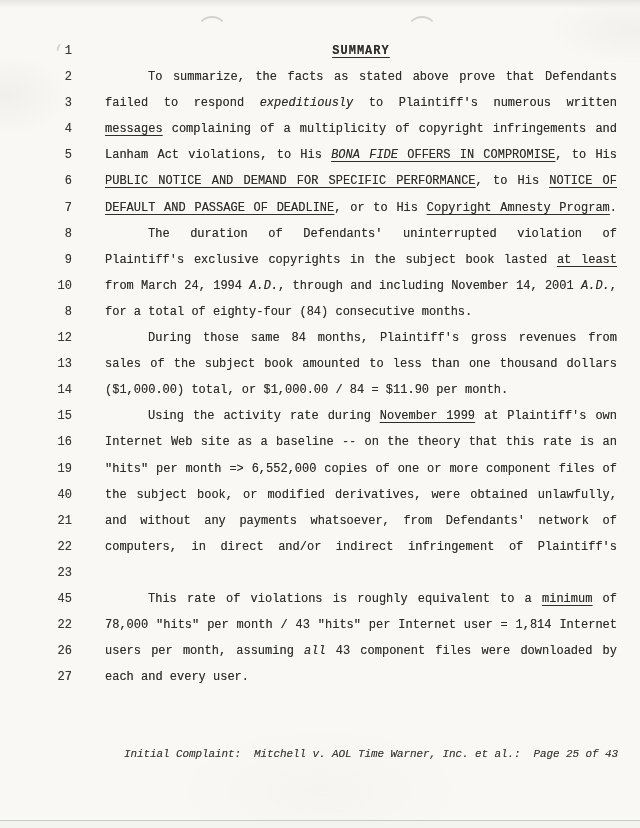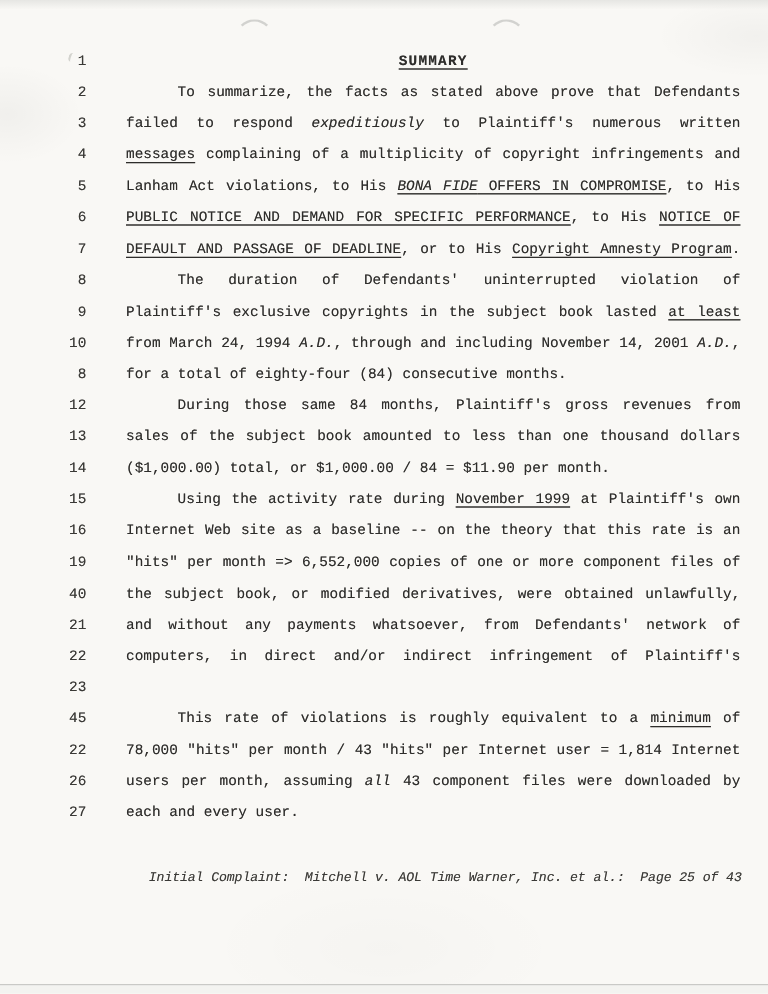--- a/index.html
+++ b/index.html
@@ -64,21 +64,21 @@
     text-align-last: justify;
   }
   .txt.ind { padding-left: 43px; width: 469px; }
   .txt.short { text-align-last: left; }
   .txt.center { text-align: center; text-align-last: center; }
   .i { font-style: italic; }
   .u { text-decoration: underline; text-underline-offset: 2.5px; text-decoration-thickness: 1px; }
   .b { font-weight: 700; letter-spacing: 1px; }
 
   .footer {
-    position: absolute; top: 726px; left: 124px;
+    position: absolute; top: 748px; left: 124px;
     font-size: 11px; font-style: italic;
     letter-spacing: -0.1px;
     white-space: pre;
     color: #3a3936;
     text-shadow: 0 0 0.4px rgba(58,57,54,0.5);
   }
 </style>
 </head>
 <body>
 

